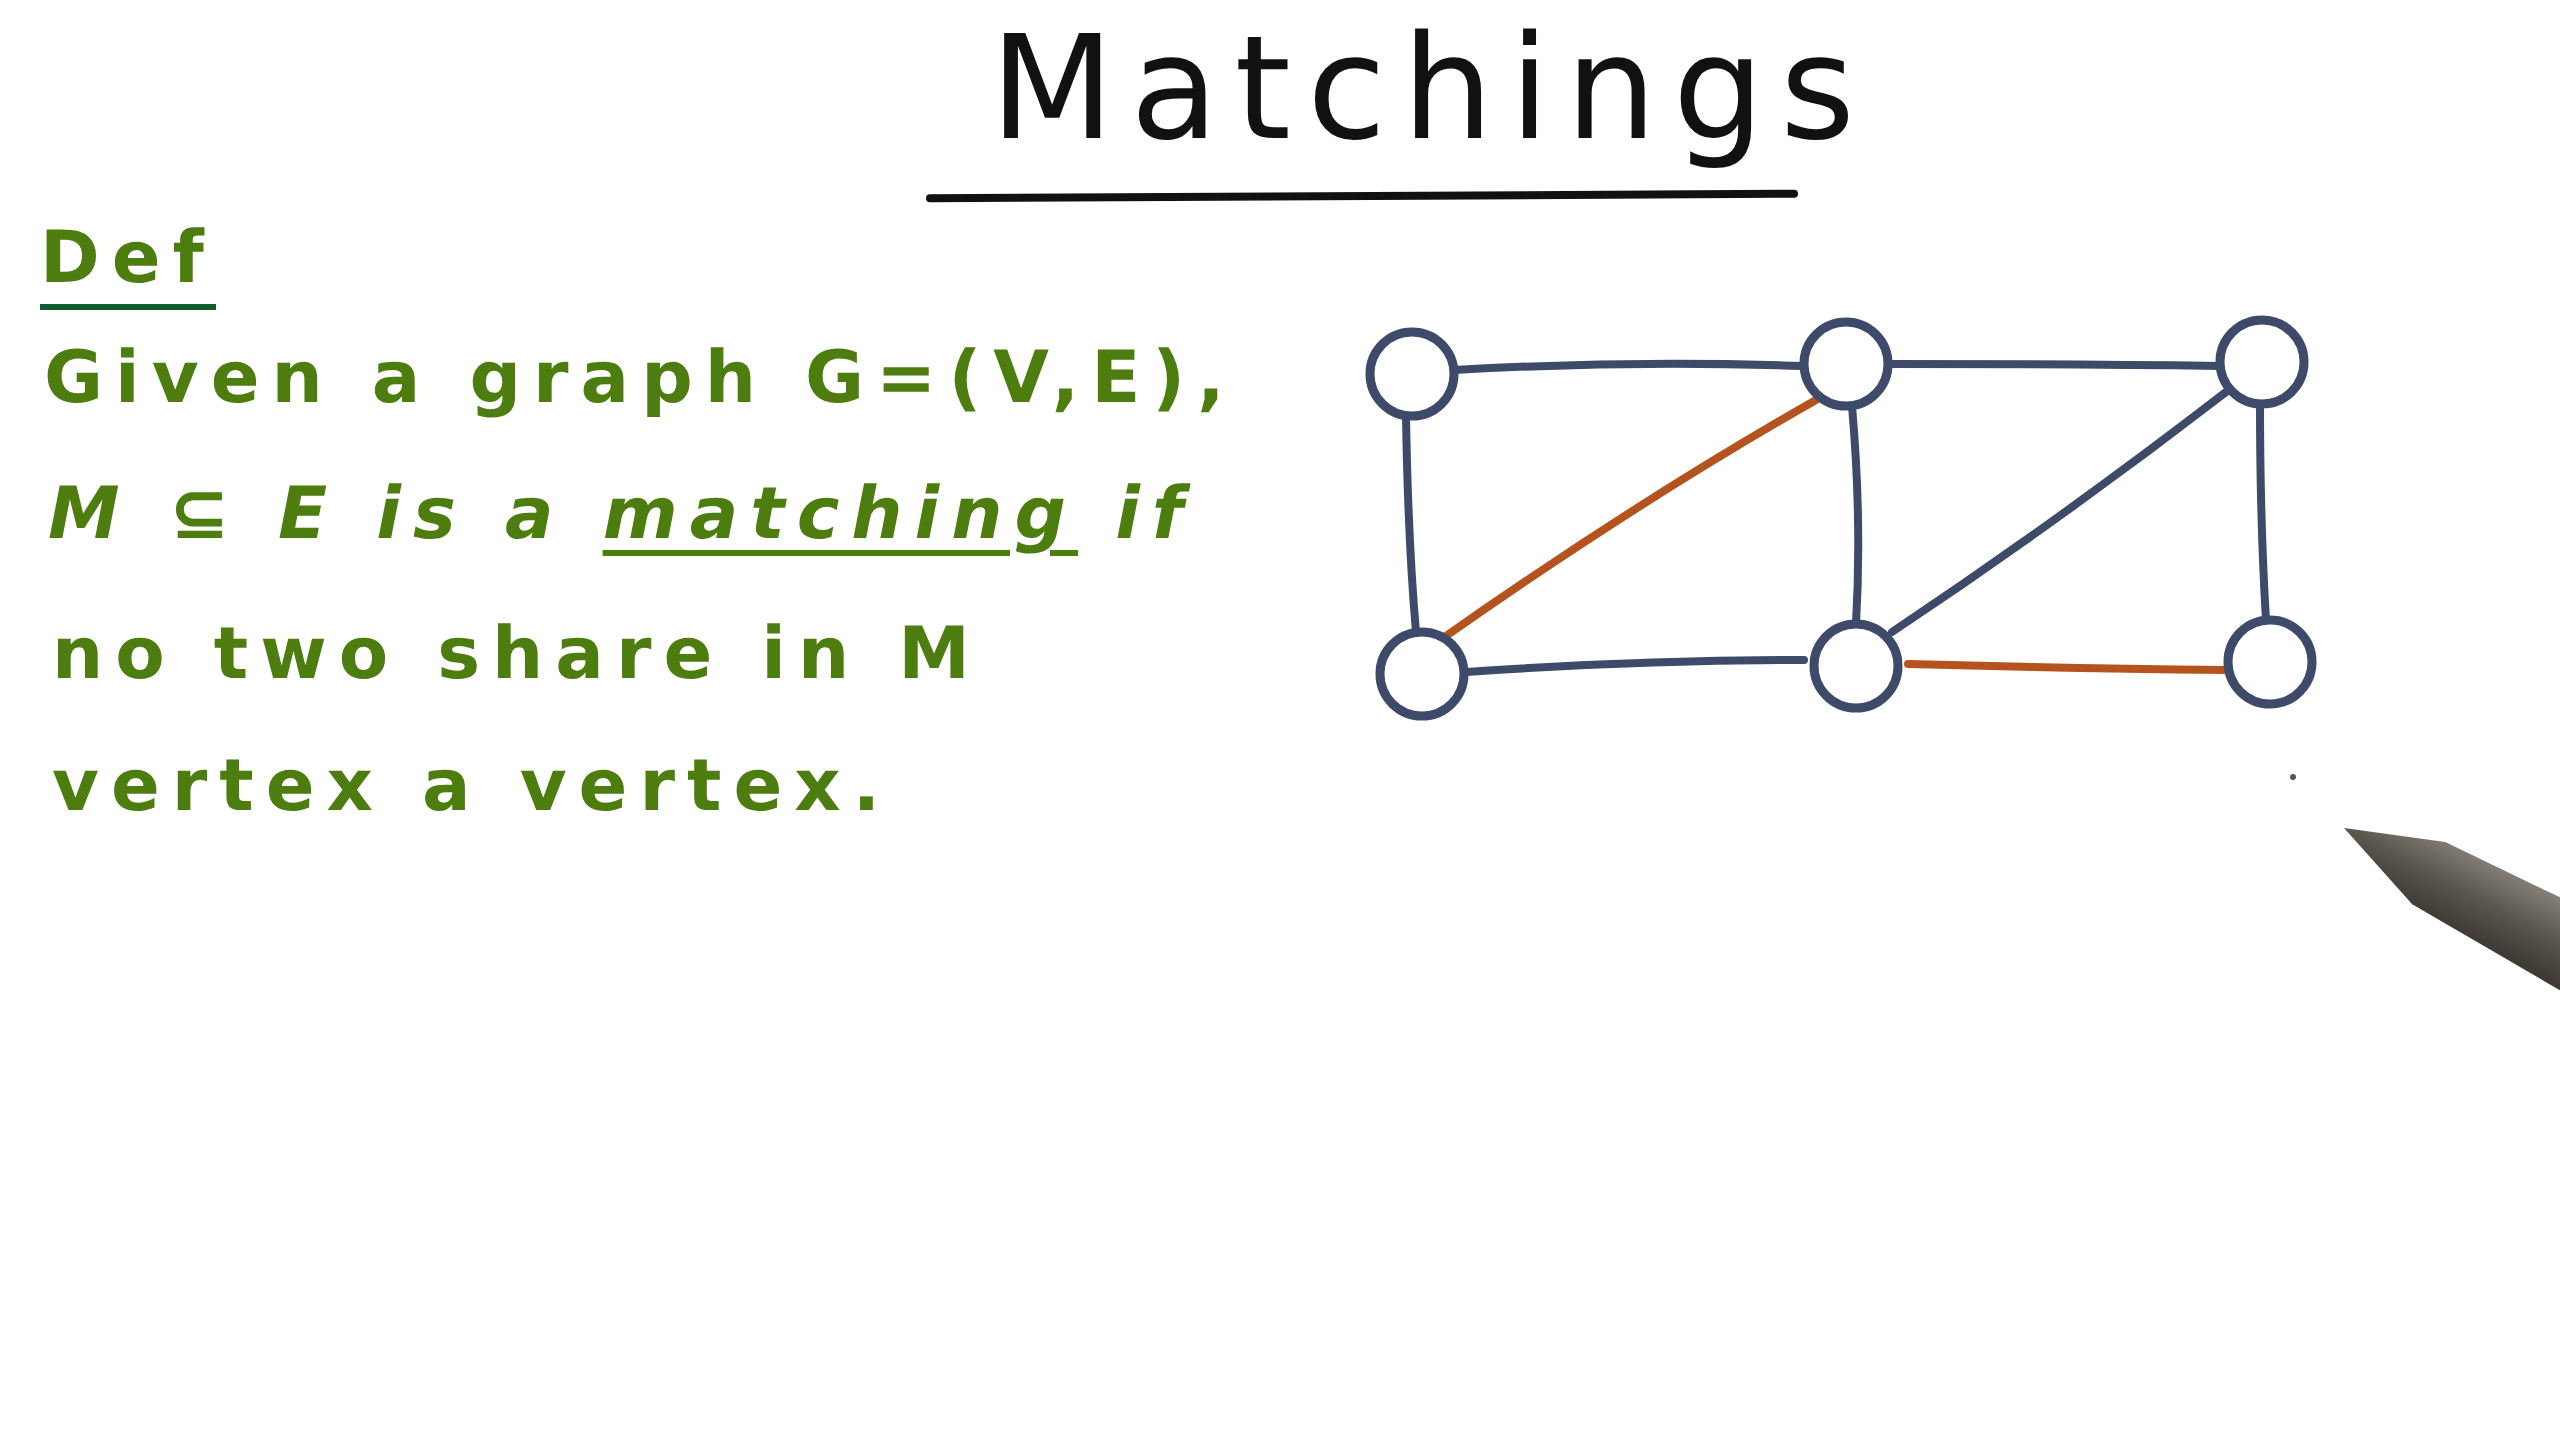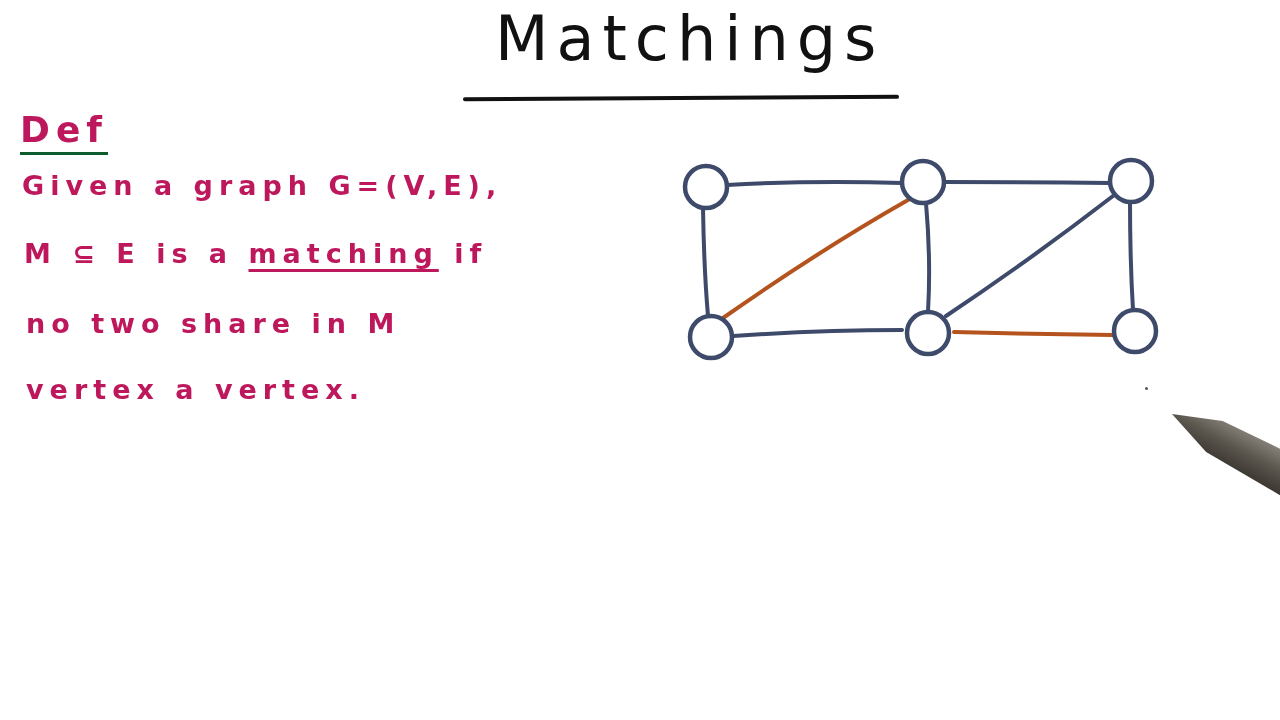--- a/index.html
+++ b/index.html
@@ -1,27 +1,27 @@
 <!DOCTYPE html>
 <html><head>
 <meta charset="utf-8">
 <style>
   html, body { margin:0; padding:0; }
   body { width:1280px; height:720px; background:#ffffff; position:relative; overflow:hidden;
          font-family:"DejaVu Sans", sans-serif; }
-  .title { position:absolute; left:495px; top:8px; font-size:62px; letter-spacing:8px; color:#111;
+  .title { position:absolute; left:495px; top:8px; font-size:72px; letter-spacing:8px; color:#111;
            font-family:"DejaVu Sans", sans-serif; font-weight:normal; line-height:1; }
   .title-underline { position:absolute; left:463px; top:96px; width:436px; height:4px; background:#111;
            border-radius:2px; transform:rotate(-0.3deg); }
-  .def { position:absolute; left:20px; color:#be185d; font-family:"DejaVu Sans", sans-serif;
+  .def { position:absolute; left:20px; color:#4d7c0f; font-family:"DejaVu Sans", sans-serif;
          font-weight:bold; letter-spacing:6px; line-height:1; white-space:nowrap; }
   .def-head { top:112px; font-size:36px; border-bottom:3px solid #0d5b2e; padding-bottom:4px; }
-  .line { font-size:27px; }
+  .line { font-size:36px; }
   .l1 { top:172px; left:22px; }
-  .l2 { top:240px; left:24px; }
+  .l2 { top:240px; left:24px;font-style:italic; }
   .l3 { top:310px; left:26px; }
   .l4 { top:376px; left:26px; }
   .u { text-decoration:underline; text-decoration-thickness:3px; text-underline-offset:6px; }
   svg.graph { position:absolute; left:0; top:0; width:1280px; height:720px; }
   .pen { position:absolute; left:1172px; top:392px; width:160px; height:44px;
          background:linear-gradient(180deg,#8a857c 0%,#5a554d 50%,#3a3630 100%);
          transform:rotate(28deg); transform-origin:0 50%;
          clip-path:polygon(0 50%, 30% 10%, 100% 0, 100% 100%, 30% 90%); }
   .pen-dot { position:absolute; left:1145px; top:387px; width:3px; height:3px; background:#555; border-radius:50%; }
 </style>

